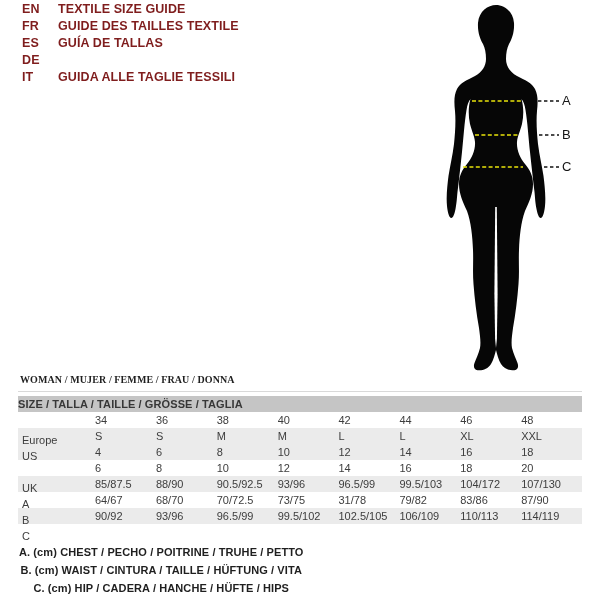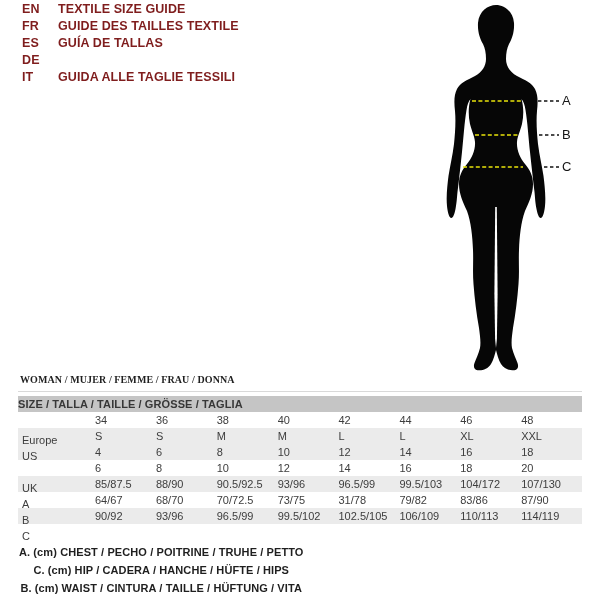--- a/index.html
+++ b/index.html
@@ -204,15 +204,15 @@
         <span class="cell">102.5/105</span>
         <span class="cell">106/109</span>
         <span class="cell">110/113</span>
         <span class="cell">114/119</span>
       </div>
     </div>
 </div>
 
 <div class="legend">
     <div class="legend-line">A. (cm) CHEST / PECHO / POITRINE / TRUHE / PETTO</div>
+    <div class="legend-line">B. (cm) WAIST / CINTURA / TAILLE / HÜFTUNG / VITA</div>
     <div class="legend-line">C. (cm) HIP / CADERA / HANCHE / HÜFTE / HIPS</div>
-    <div class="legend-line">B. (cm) WAIST / CINTURA / TAILLE / HÜFTUNG / VITA</div>
   </div>
 
 </body></html>

